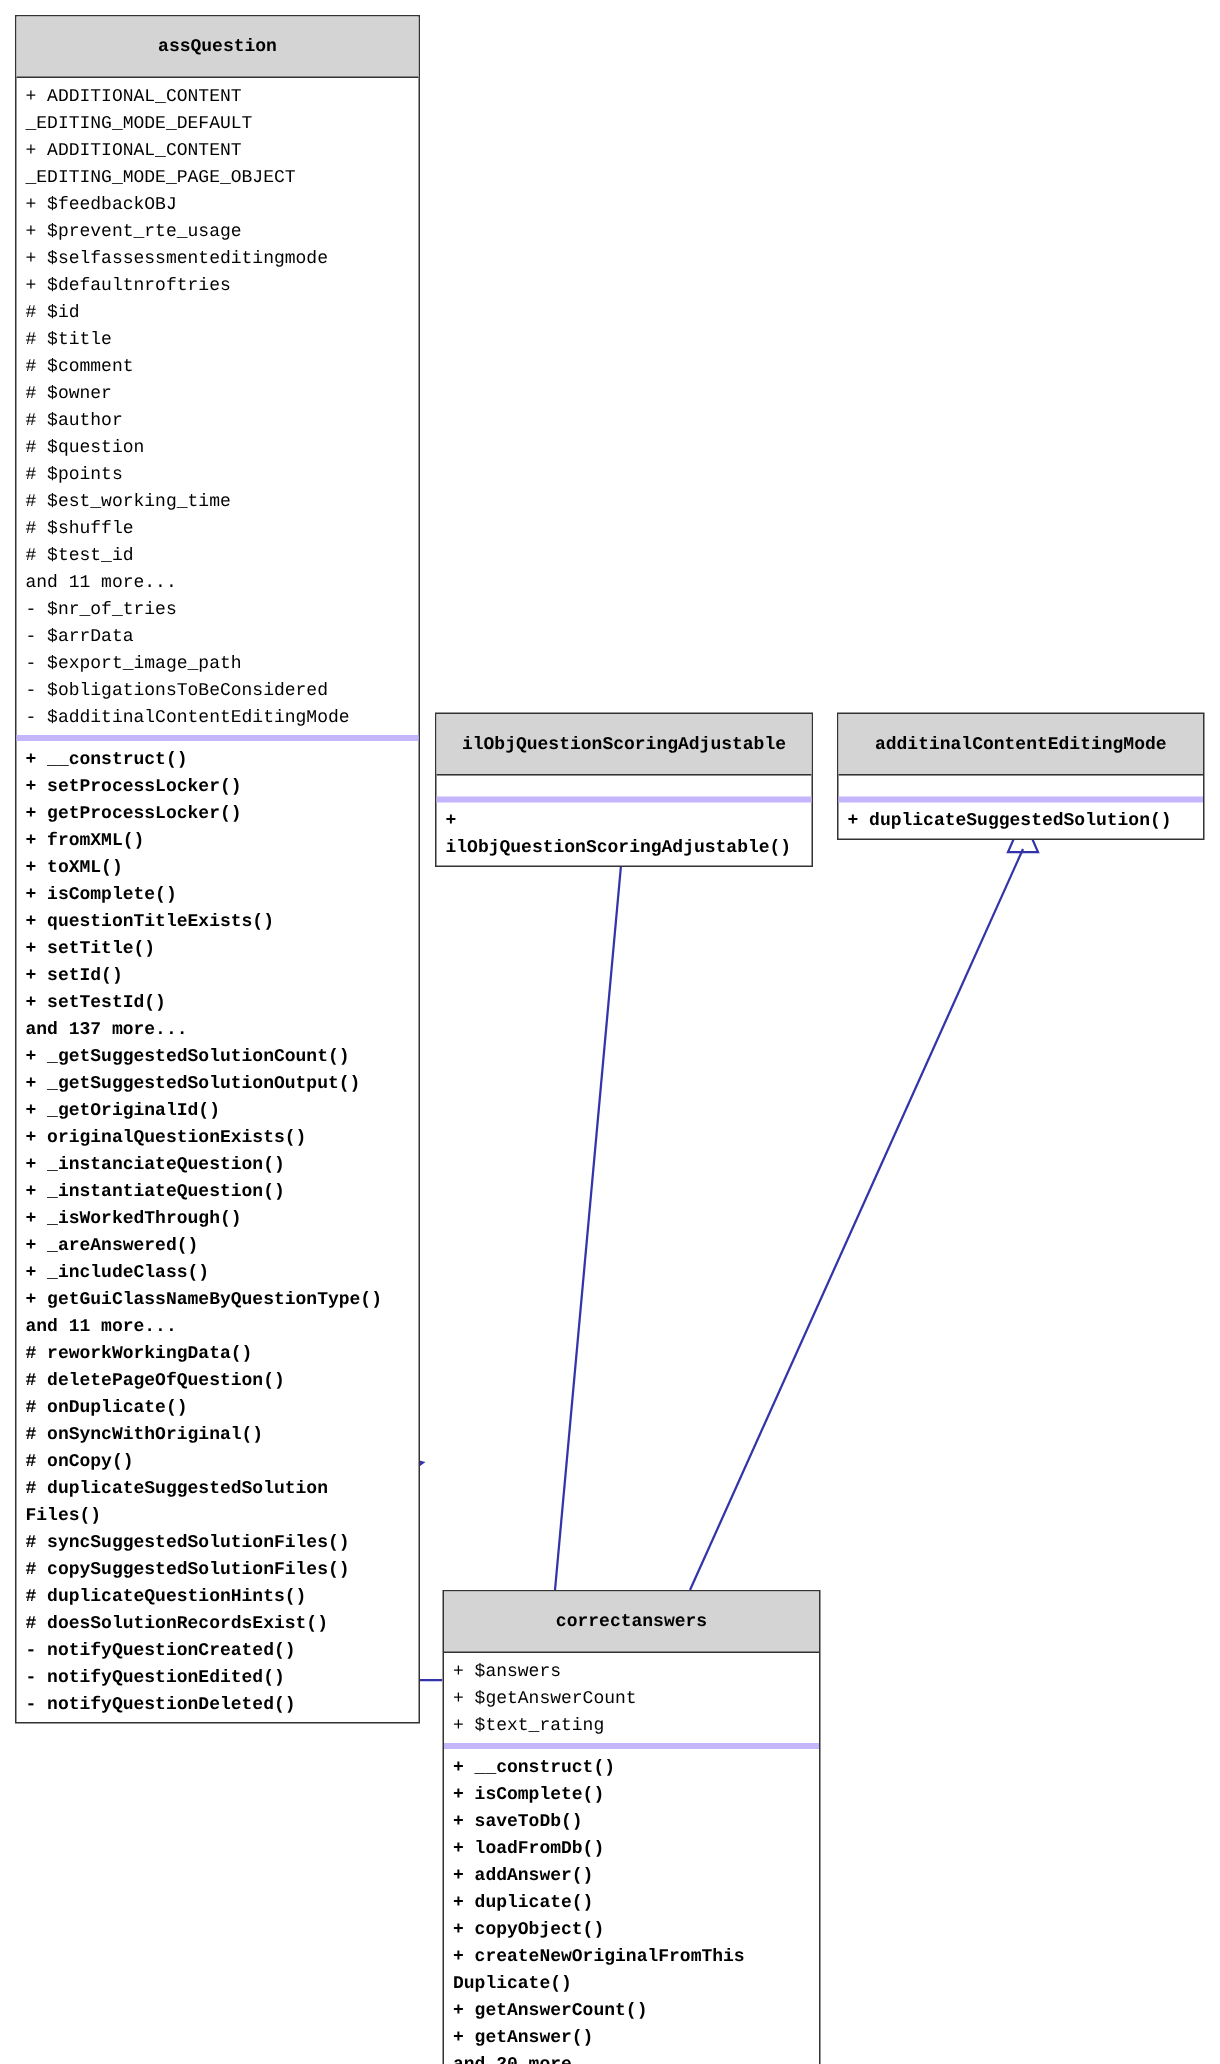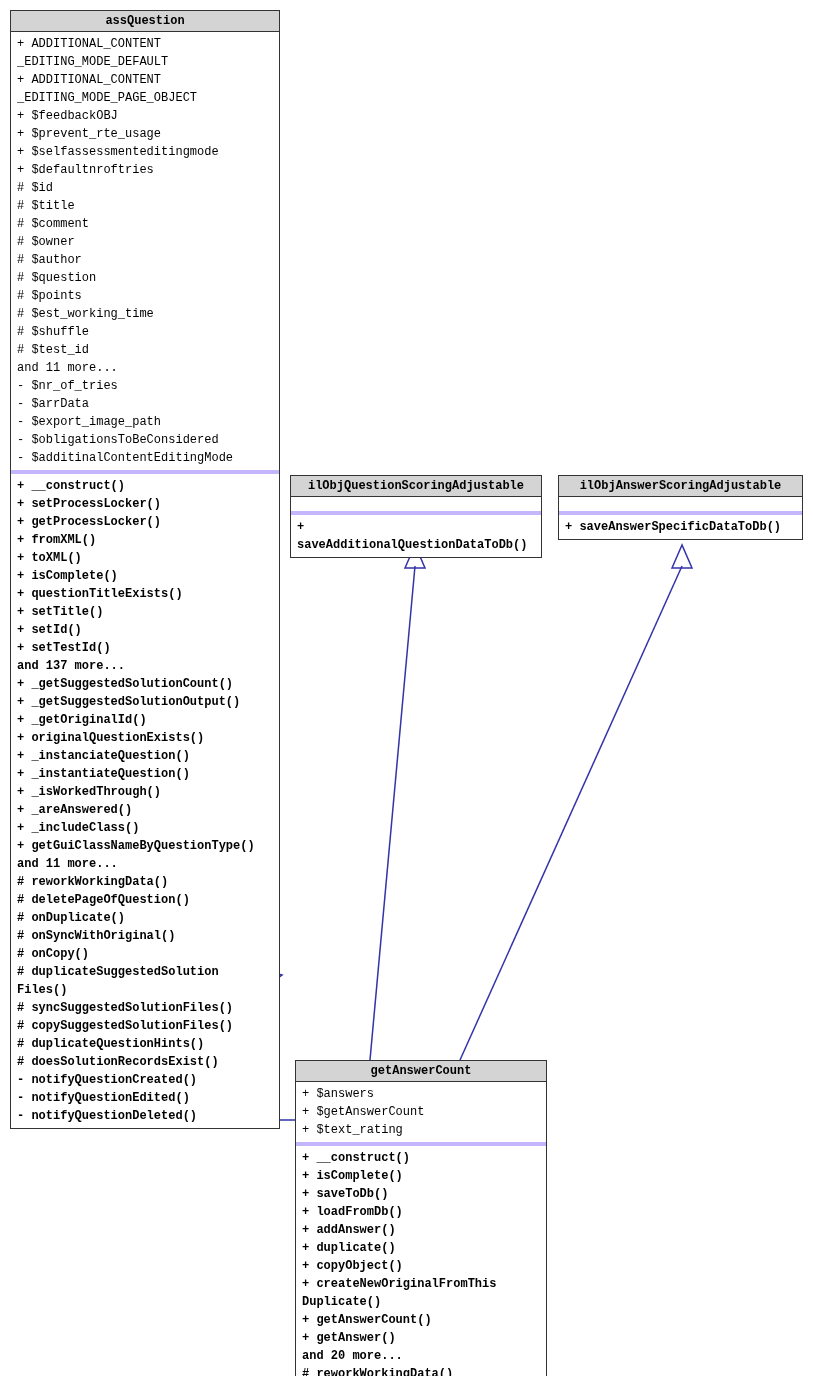--- a/index.html
+++ b/index.html
@@ -18,21 +18,21 @@
       height: 1376px;
     }
     .uml-box {
       position: absolute;
       border: 1px solid #333;
       background: #ffffff;
     }
     .uml-box-header {
       background: #d4d4d4;
       border-bottom: 1px solid #333;
-      padding: 3px 6px;
+      padding: 13px 6px;
       text-align: center;
       font-weight: bold;
       font-size: 12px;
     }
     .uml-box-section {
       padding: 3px 6px;
       border-bottom: 4px solid #c4b5fd;
       line-height: 1.5;
       white-space: pre-wrap;
     }
@@ -129,31 +129,31 @@
 # duplicateQuestionHints()
 # doesSolutionRecordsExist()
 - notifyQuestionCreated()
 - notifyQuestionEdited()
 - notifyQuestionDeleted()</div>
   </div>
 
   <div class="uml-box" style="left: 290px; top: 475px; width: 252px;">
     <div class="uml-box-header">ilObjQuestionScoringAdjustable</div>
     <div class="uml-box-section" style="min-height: 18px;"></div>
-    <div class="uml-box-section">+ saveAdditionalQuestionDataToDb()</div>
+    <div class="uml-box-section">+ ilObjQuestionScoringAdjustable()</div>
   </div>
 
   <div class="uml-box" style="left: 558px; top: 475px; width: 245px;">
-    <div class="uml-box-header">ilObjAnswerScoringAdjustable</div>
+    <div class="uml-box-header">additinalContentEditingMode</div>
     <div class="uml-box-section" style="min-height: 18px;"></div>
-    <div class="uml-box-section">+ saveAnswerSpecificDataToDb()</div>
+    <div class="uml-box-section">+ duplicateSuggestedSolution()</div>
   </div>
 
   <div class="uml-box" style="left: 295px; top: 1060px; width: 252px;">
-    <div class="uml-box-header">getAnswerCount</div>
+    <div class="uml-box-header">correctanswers</div>
     <div class="uml-box-section">+ $answers
 + $getAnswerCount
 + $text_rating</div>
     <div class="uml-box-section">+ __construct()
 + isComplete()
 + saveToDb()
 + loadFromDb()
 + addAnswer()
 + duplicate()
 + copyObject()

